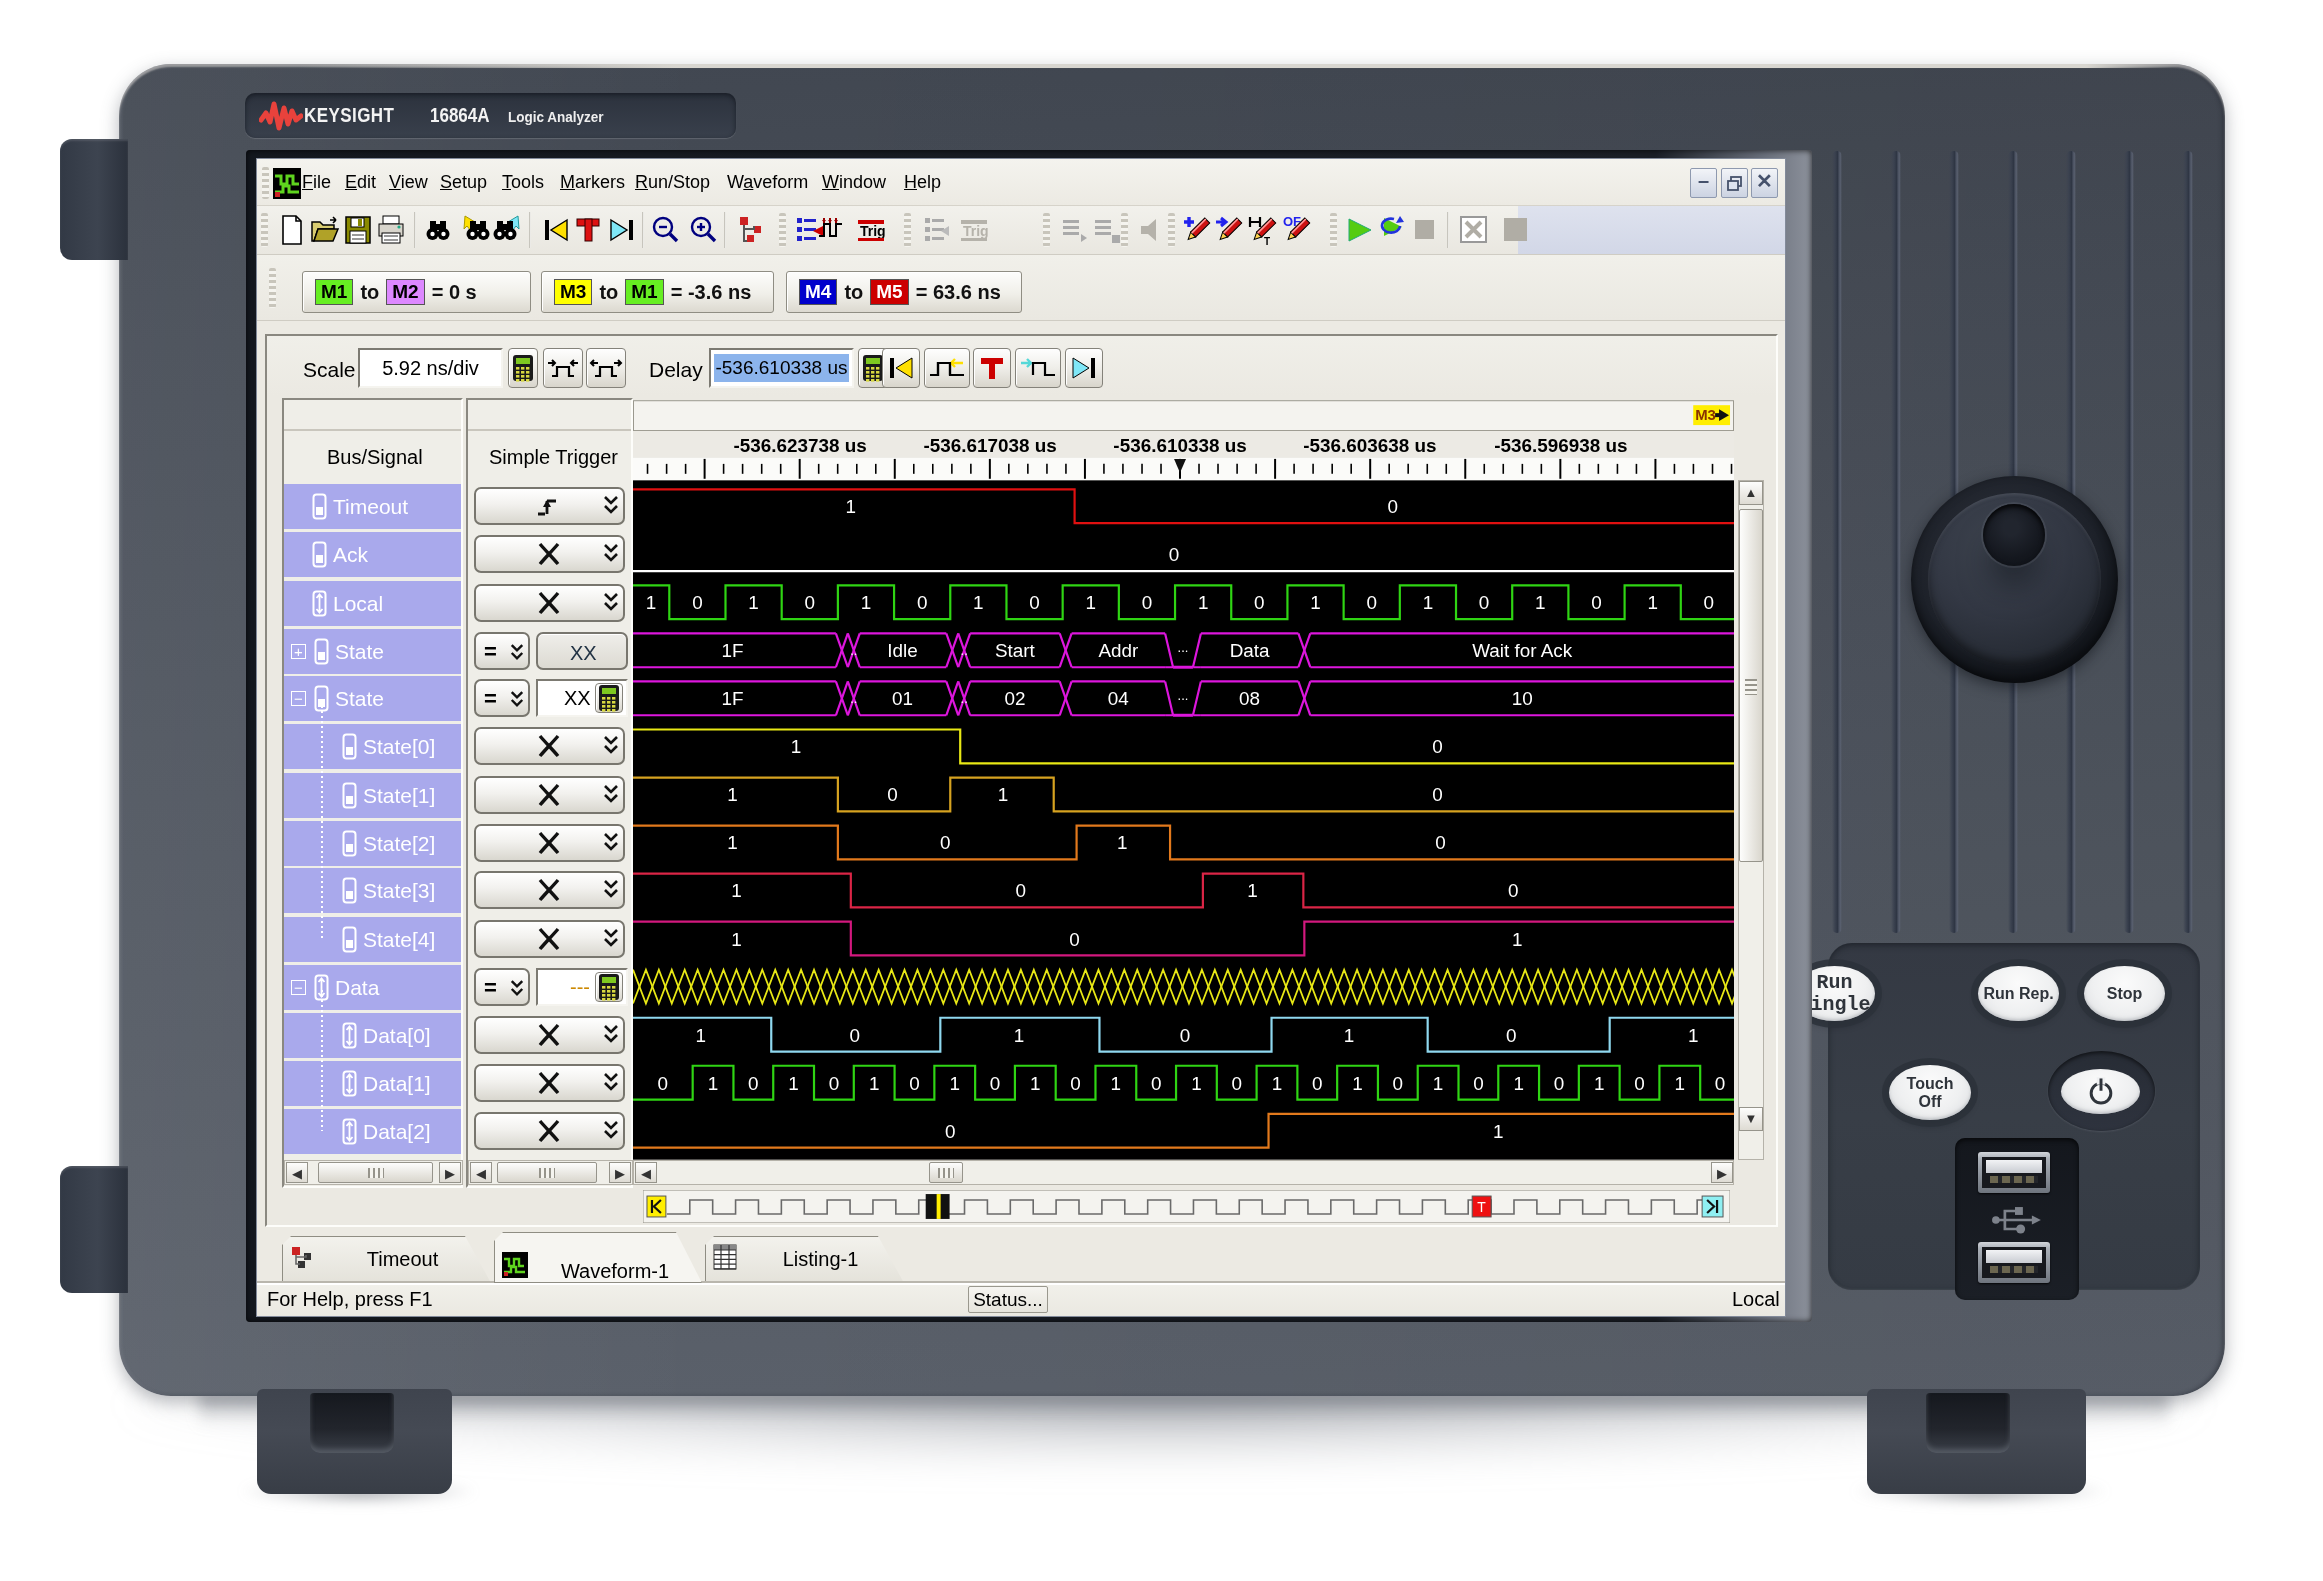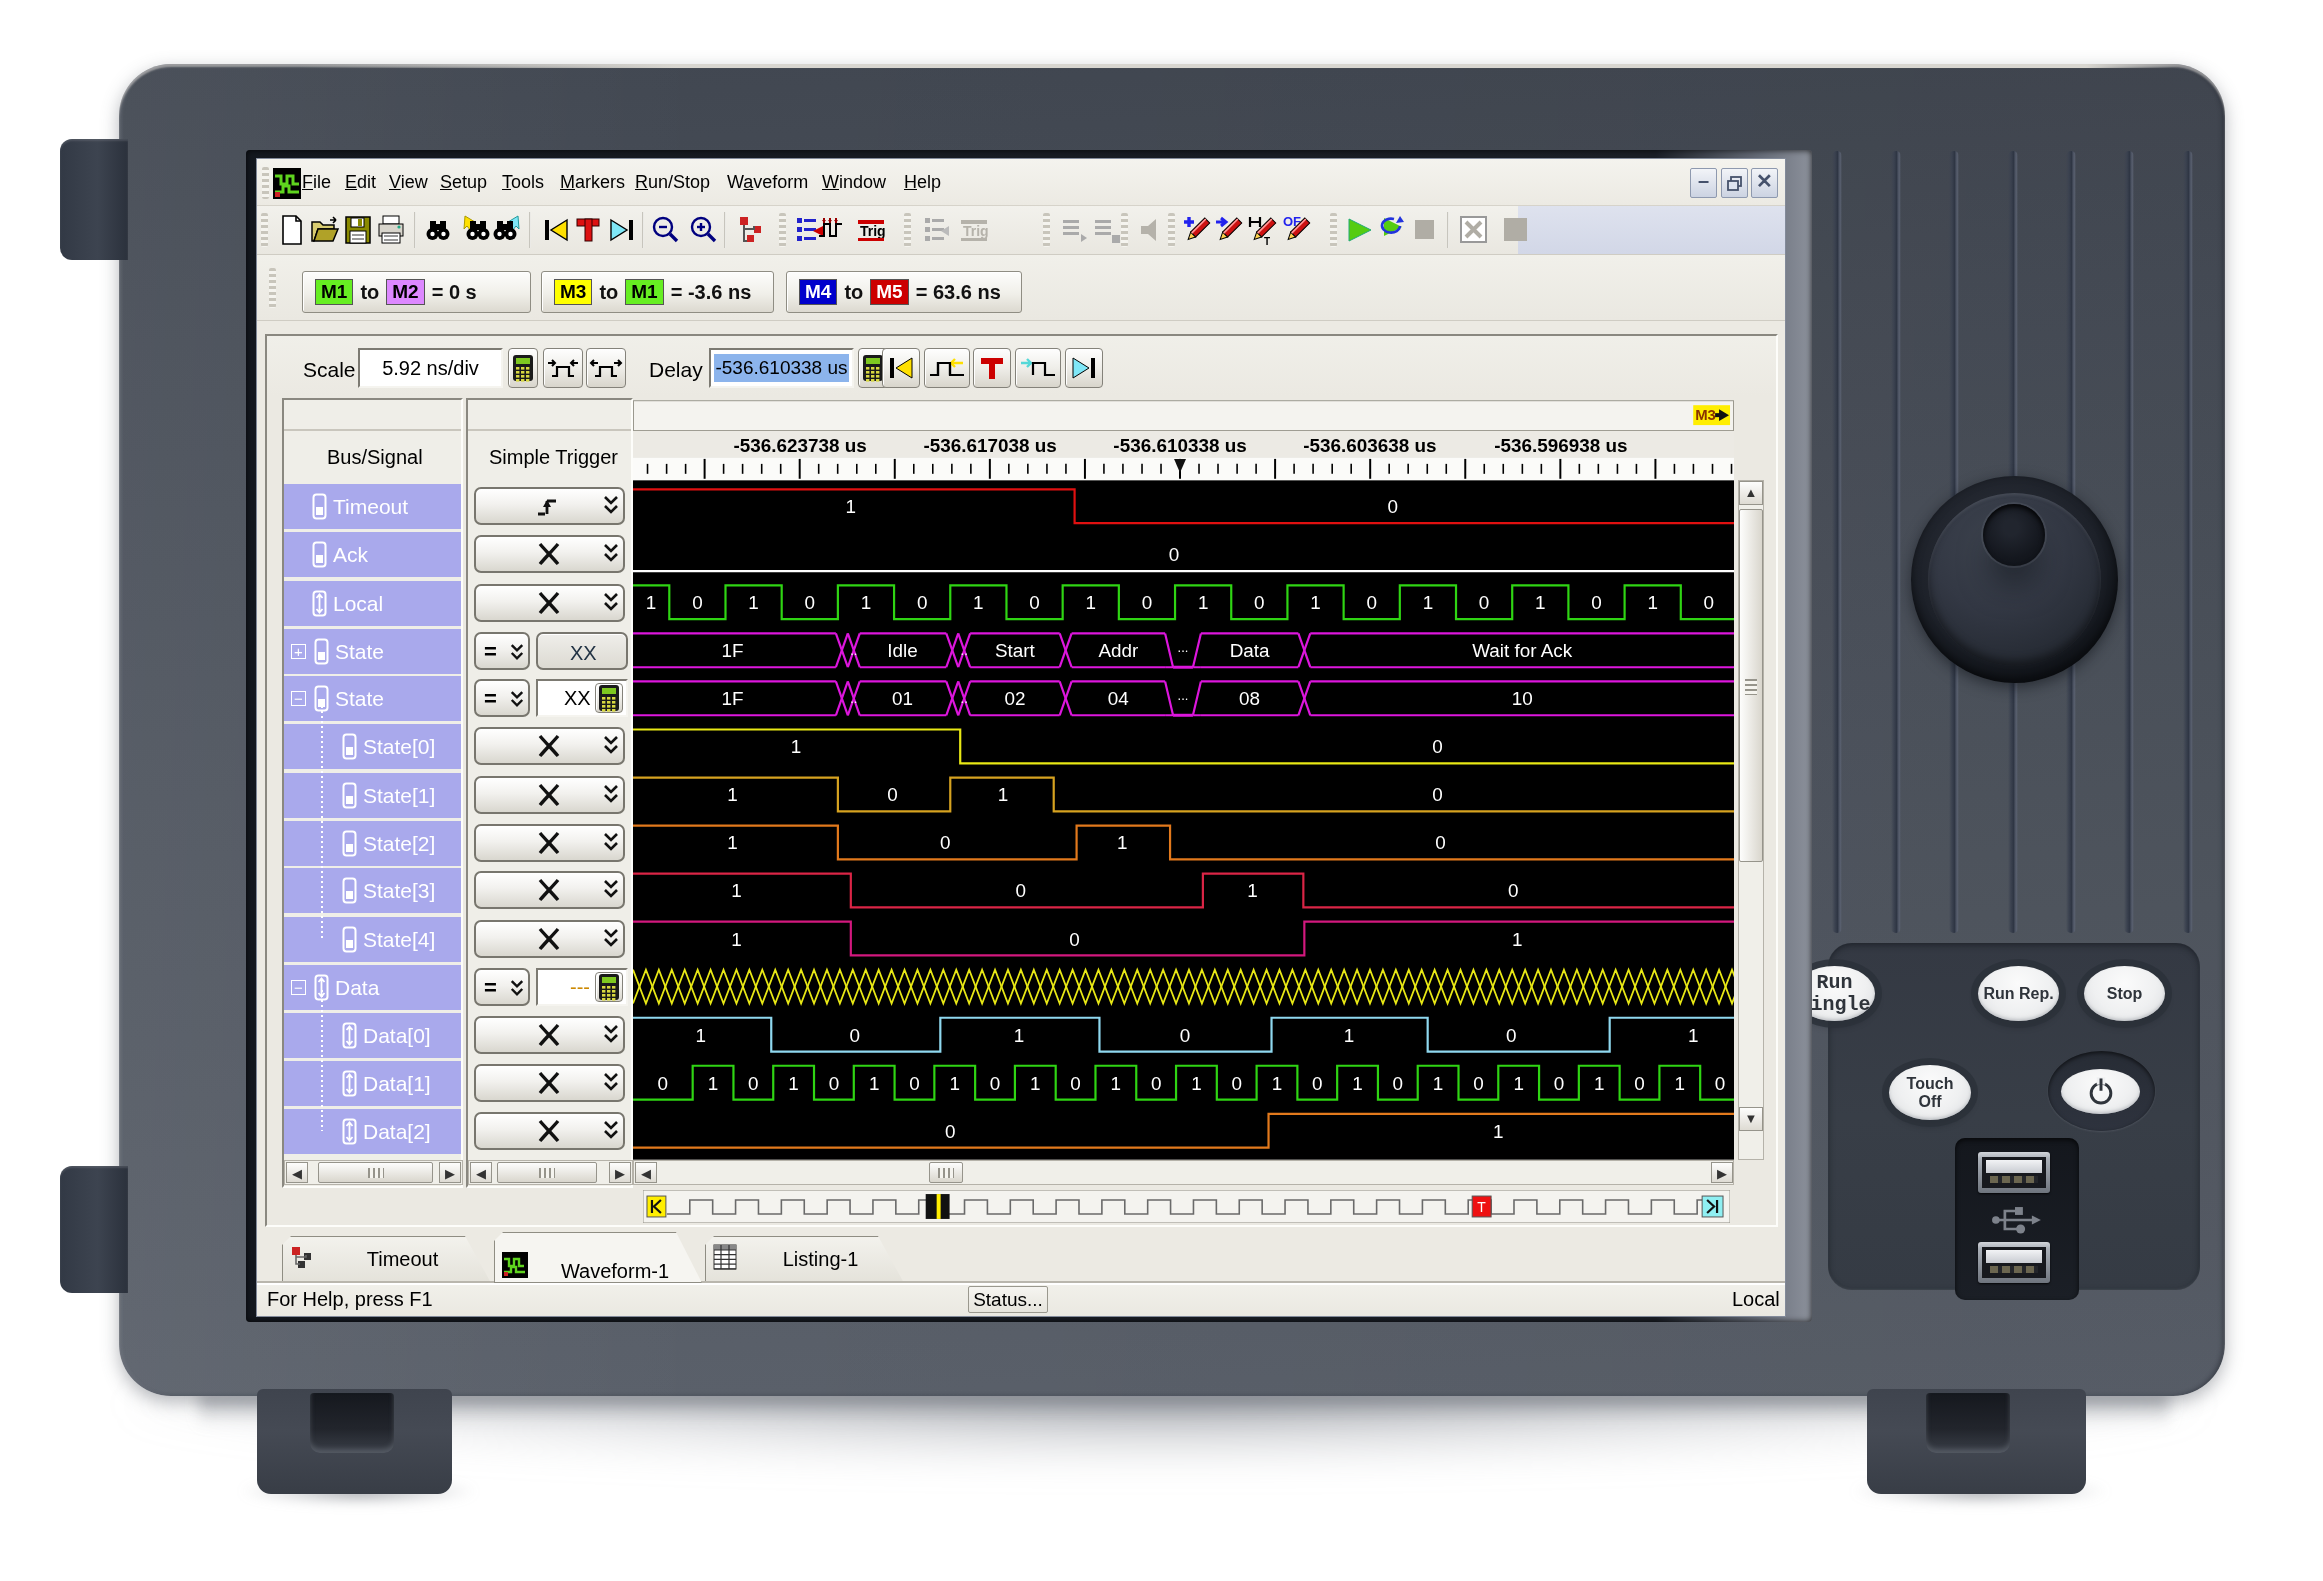--- a/index.html
+++ b/index.html
@@ -80,20 +80,28 @@
 <div class="fshadow abs" style="left:239px;width:239px;"></div>
 <div class="fshadow abs" style="left:1851px;width:259px;"></div>
 <div id="body" class="abs"></div>
 <div id="handleT" class="abs"></div>
     <div id="handleB" class="abs"></div>
 <div id="footL" class="abs"></div>
     <div id="footR" class="abs"></div>
 <div class="notch abs" style="left:310px;"></div>
     <div class="notch abs" style="left:1926px;"></div>
 <div class="abs" style="left:299px;top:64px;width:1881px;height:4px;border-radius:3px;background:linear-gradient(90deg,rgba(216,214,208,0),#d8d6d0 20%,#d8d6d0 95%,rgba(216,214,208,0));"></div>
+<div id="label" class="abs">
+<svg class="abs" style="left:14px;top:5px;" width="44" height="36" viewBox="0 0 44 36">
+<path d="M2 22 L7 15 L11 24 L15 6 L20 30 L25 10 L29 26 L33 13 L37 22 L42 18" fill="none" stroke="#e8423c" stroke-width="5" stroke-linecap="round" stroke-linejoin="round"></path>
+      </svg>
+<span class="ks">KEYSIGHT</span>
+      <span class="mod">16864A</span>
+      <span class="la">Logic Analyzer</span>
+    </div>
 <div class="groove abs" style="left:1832px;"></div>
 <div class="groove abs" style="left:1891px;"></div>
 <div class="groove abs" style="left:1949px;"></div>
 <div class="groove abs" style="left:2008px;"></div>
 <div class="groove abs" style="left:2066px;"></div>
 <div class="groove abs" style="left:2124px;"></div>
 <div class="groove abs" style="left:2183px;"></div>
 <div id="knobring" class="abs"></div>
     <div id="knobface" class="abs"></div>
     <div id="knobhole" class="abs"></div>

